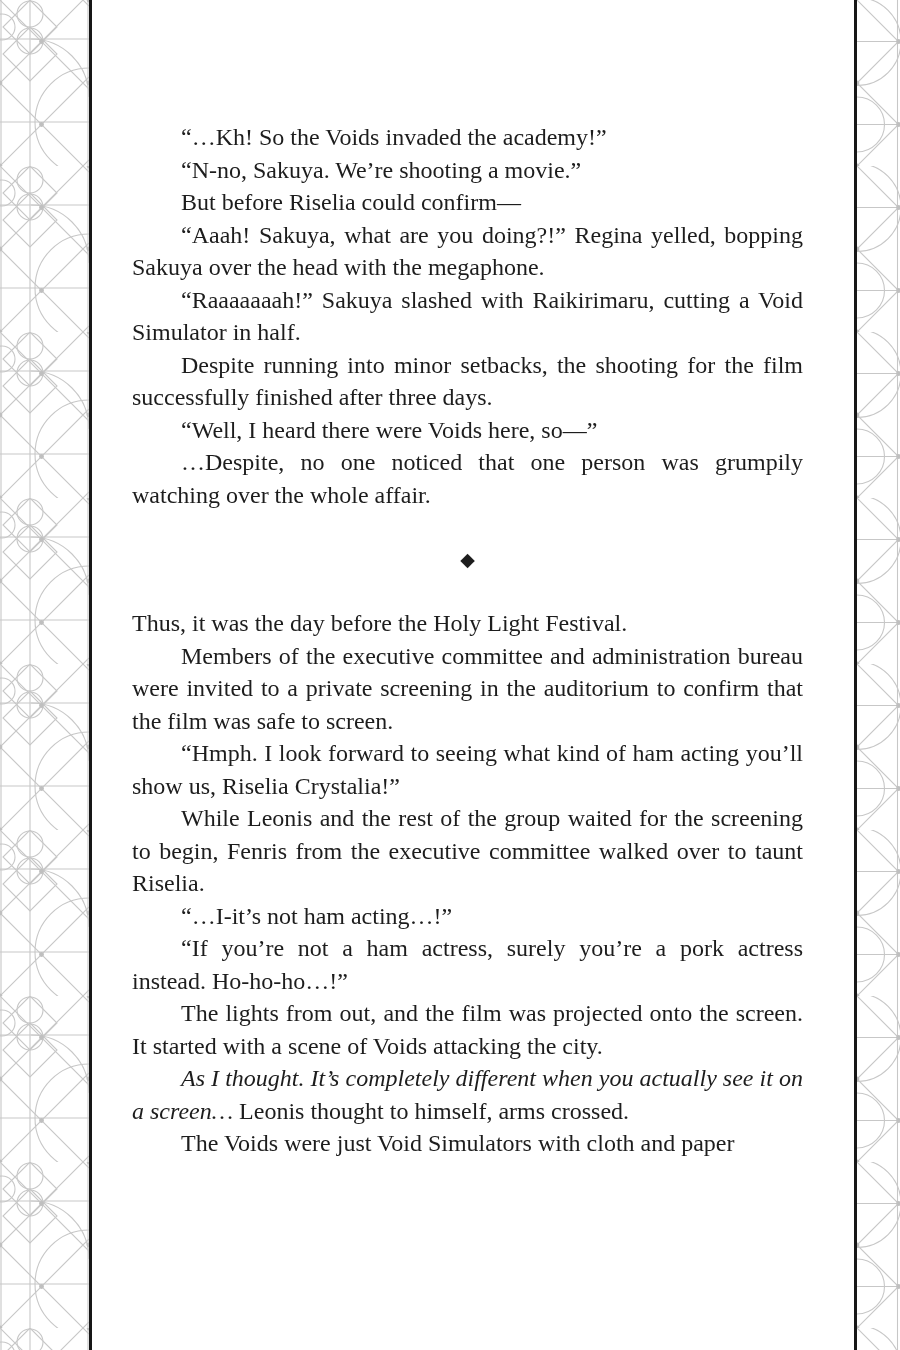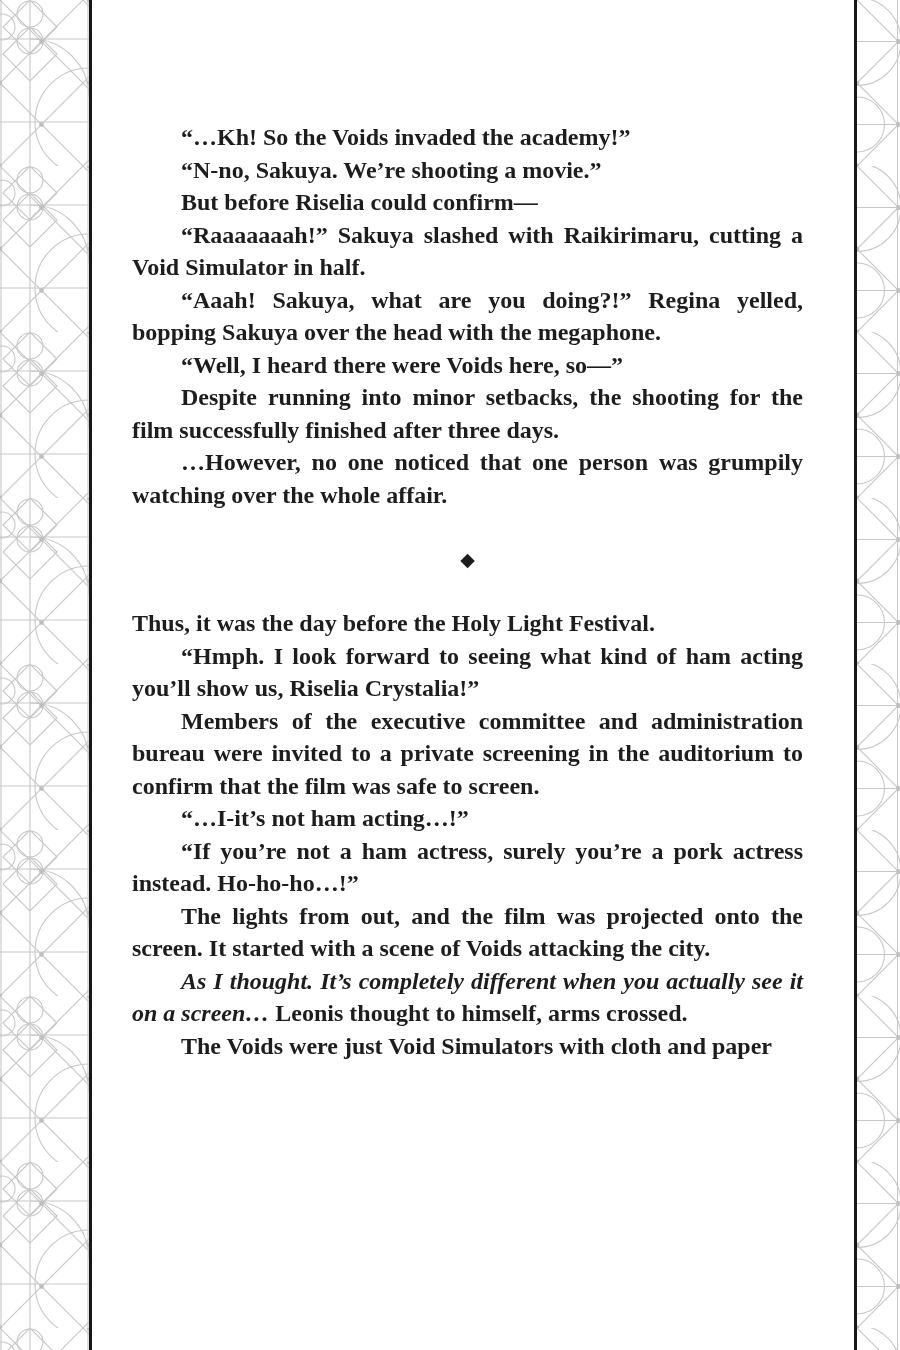--- a/index.html
+++ b/index.html
@@ -4,21 +4,21 @@
 <style>
   :root{
     --background:#ffffff;
     --text-color:#1d1d1d;
     --rule-color:#171717;
     --pattern-line:#c7c7c7;
     --pattern-node:#bfbfbf;
   }
   *{margin:0;padding:0;box-sizing:border-box;}
   html,body{width:900px;height:1350px;overflow:hidden;background:var(--background);}
-  .page{position:relative;width:900px;height:1350px;background:var(--background);font-weight:bold;}
+  .page{position:relative;width:900px;height:1350px;background:var(--background);}
   .band{position:absolute;top:0;height:1350px;overflow:hidden;}
   .band-left{left:0;width:89px;}
   .band-right{right:0;width:43px;}
   .rule{position:absolute;top:0;height:1350px;width:3px;background:var(--rule-color);}
   .rule-left{left:89px;}
   .rule-right{right:43px;}
   .content{position:absolute;top:0;left:92px;right:46px;height:1350px;background:var(--background);}
   .text-col{
     margin-left:40px;
     width:671px;
@@ -71,29 +71,30 @@
     </svg>
   </div>
 
   <div class="rule rule-left"></div>
 
   <div class="content">
     <div class="text-col" id="text-col">
         <p class="para indent"><span>“…Kh! So the Voids invaded the academy!”</span></p>
         <p class="para indent"><span>“N-no, Sakuya. We’re shooting a movie.”</span></p>
         <p class="para indent"><span>But before Riselia could confirm—</span></p>
+        <p class="para indent"><span>“Aaah! Sakuya, what are you doing?!” Regina yelled, bopping Sakuya over the head with the megaphone.</span></p>
         <p class="para indent"><span>“Raaaaaaah!” Sakuya slashed with Raikirimaru, cutting a Void Simulator in half.</span></p>
-        <p class="para indent"><span>“Aaah! Sakuya, what are you doing?!” Regina yelled, bopping Sakuya over the head with the megaphone.</span></p>
+        <p class="para indent"><span>Despite running into minor setbacks, the shooting for the film successfully finished after three days.</span></p>
         <p class="para indent"><span>“Well, I heard there were Voids here, so—”</span></p>
-        <p class="para indent"><span>Despite running into minor setbacks, the shooting for the film successfully finished after three days.</span></p>
-        <p class="para indent"><span>…However, no one noticed that one person was grumpily watching over the whole affair.</span></p>
+        <p class="para indent"><span>…Despite, no one noticed that one person was grumpily watching over the whole affair.</span></p>
         <div class="scene-break">◆</div>
         <p class="para"><span>Thus, it was the day before the Holy Light Festival.</span></p>
+        <p class="para indent"><span>Members of the executive committee and administration bureau were invited to a private screening in the auditorium to confirm that the film was safe to screen.</span></p>
         <p class="para indent"><span>“Hmph. I look forward to seeing what kind of ham acting you’ll show us, Riselia Crystalia!”</span></p>
-        <p class="para indent"><span>Members of the executive committee and administration bureau were invited to a private screening in the auditorium to confirm that the film was safe to screen.</span></p>
+        <p class="para indent"><span>While Leonis and the rest of the group waited for the screening to begin, Fenris from the executive committee walked over to taunt Riselia.</span></p>
         <p class="para indent"><span>“…I-it’s not ham acting…!”</span></p>
         <p class="para indent"><span>“If you’re not a ham actress, surely you’re a pork actress instead. Ho-ho-ho…!”</span></p>
         <p class="para indent"><span>The lights from out, and the film was projected onto the screen. It started with a scene of Voids attacking the city.</span></p>
         <p class="para indent"><em>As I thought. It’s completely different when you actually see it on a screen…</em><span> Leonis thought to himself, arms crossed.</span></p>
         <p class="para indent"><span>The Voids were just Void Simulators with cloth and paper</span></p>
       </div>
   </div>
 
   <div class="rule rule-right"></div>
 

